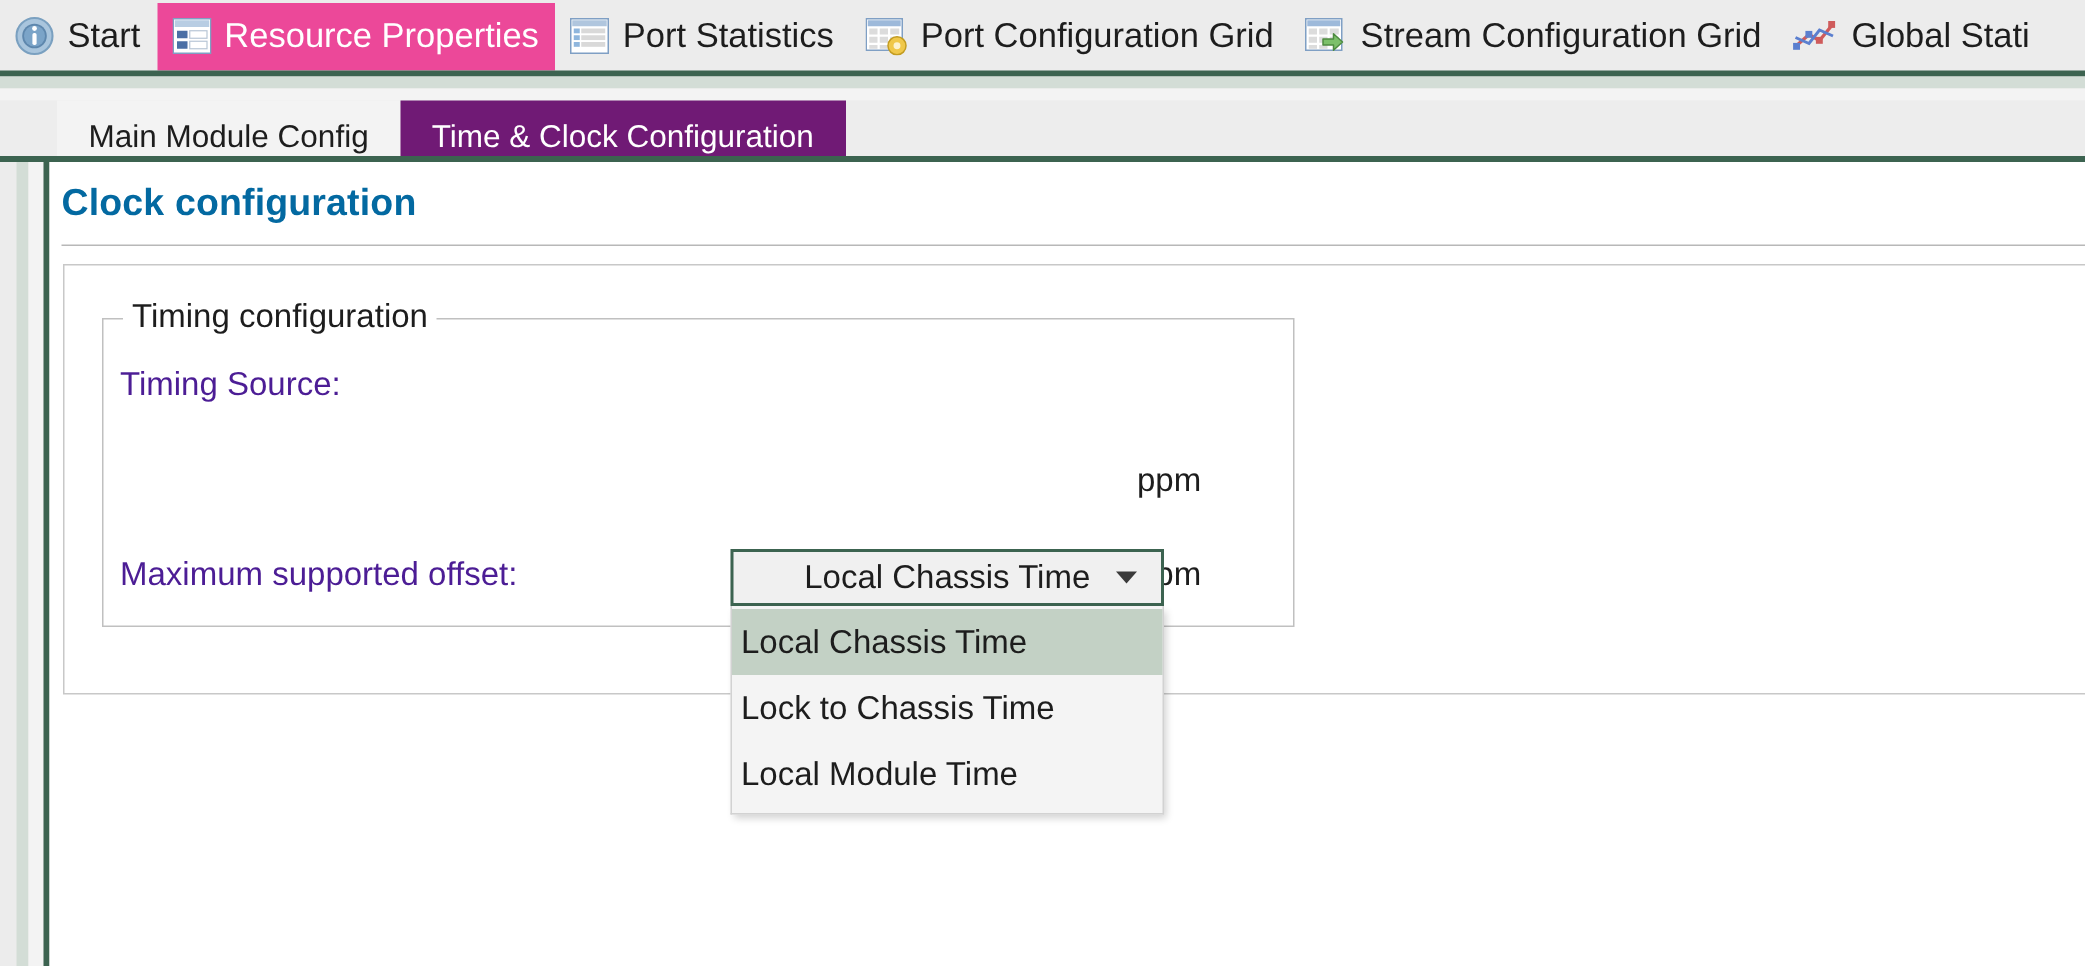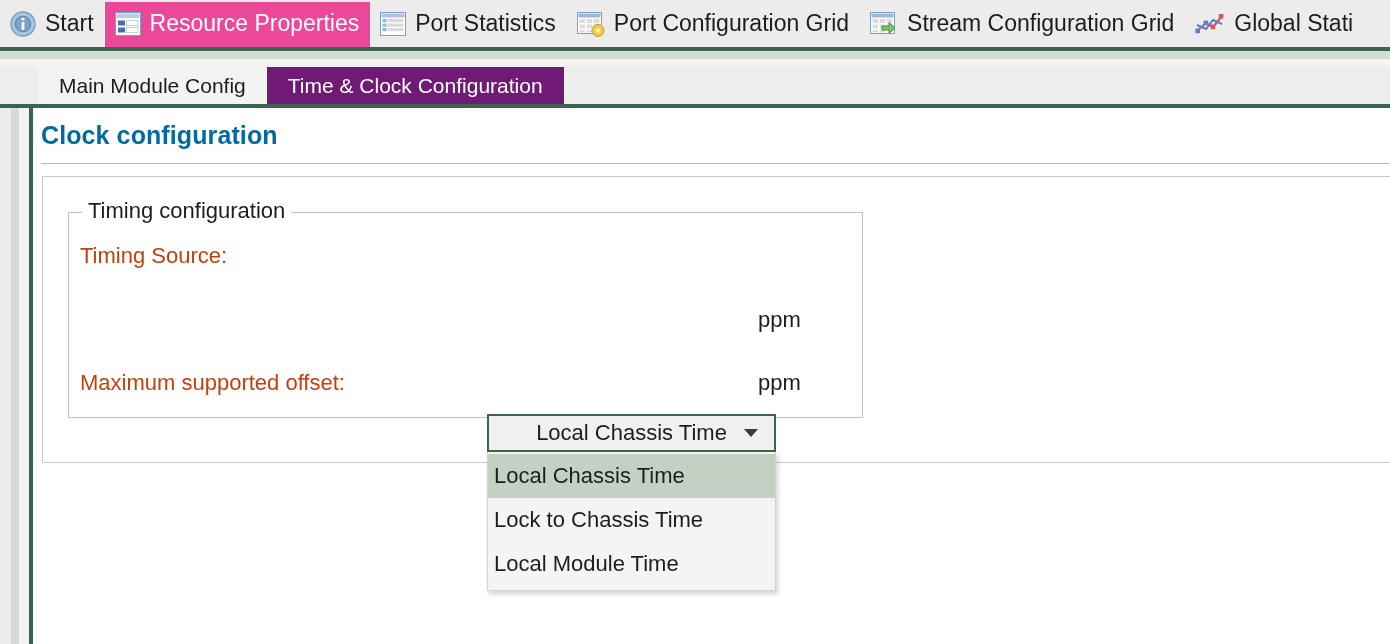--- a/index.html
+++ b/index.html
@@ -64,21 +64,21 @@
   .subtab-strip {
     position: absolute; left: 0; top: 67px;
     width: 1390px; height: 37px;
     background: #ededed;
   }
   .subtab-row {
     position: absolute; left: 38px; top: 0;
     display: flex; align-items: stretch; height: 37px;
   }
   .stab {
-    display: flex; align-items: center;
+    display: flex; align-items: flex-end;
     padding: 0 21px;
     height: 37px;
     font-size: 21px;
     color: #1d1d1d;
     background: #f3f3f3;
     box-sizing: border-box;
     white-space: nowrap;
   }
   .stab.active {
     background: #701a75;
@@ -130,40 +130,39 @@
     position: absolute; left: 13px; top: -15px;
     background: #ffffff;
     padding: 0 6px;
     font-size: 22px;
     color: #1d1d1d;
     white-space: nowrap;
   }
 
   .frow {
     position: absolute; left: 11px;
-    font-size: 22px; color: #c2410c;
+    font-size: 22px; color: #4c1d95;
     white-space: nowrap;
   }
   .frow.r1 { top: 30px; }
   .frow.r2 { top: 94px; }
   .frow.r3 { top: 157px; }
 
   .unit {
     position: absolute;
     font-size: 22px; color: #1d1d1d;
   }
   .unit.u1 { left: 689px; top: 94px; }
   .unit.u2 { left: 689px; top: 157px; }
 
   
   .combo-wrap {
     position: absolute; left: 454px; top: 258px;
     width: 289px;
     z-index: 40;
-    margin-top: 48px;
   }
   .combo-button {
     position: relative;
     height: 38px;
     background: #f0f0f0;
     border: 2px solid #3c6350;
     box-sizing: border-box;
     display: flex; align-items: center; justify-content: center;
     font-size: 22px; color: #1d1d1d;
   }

